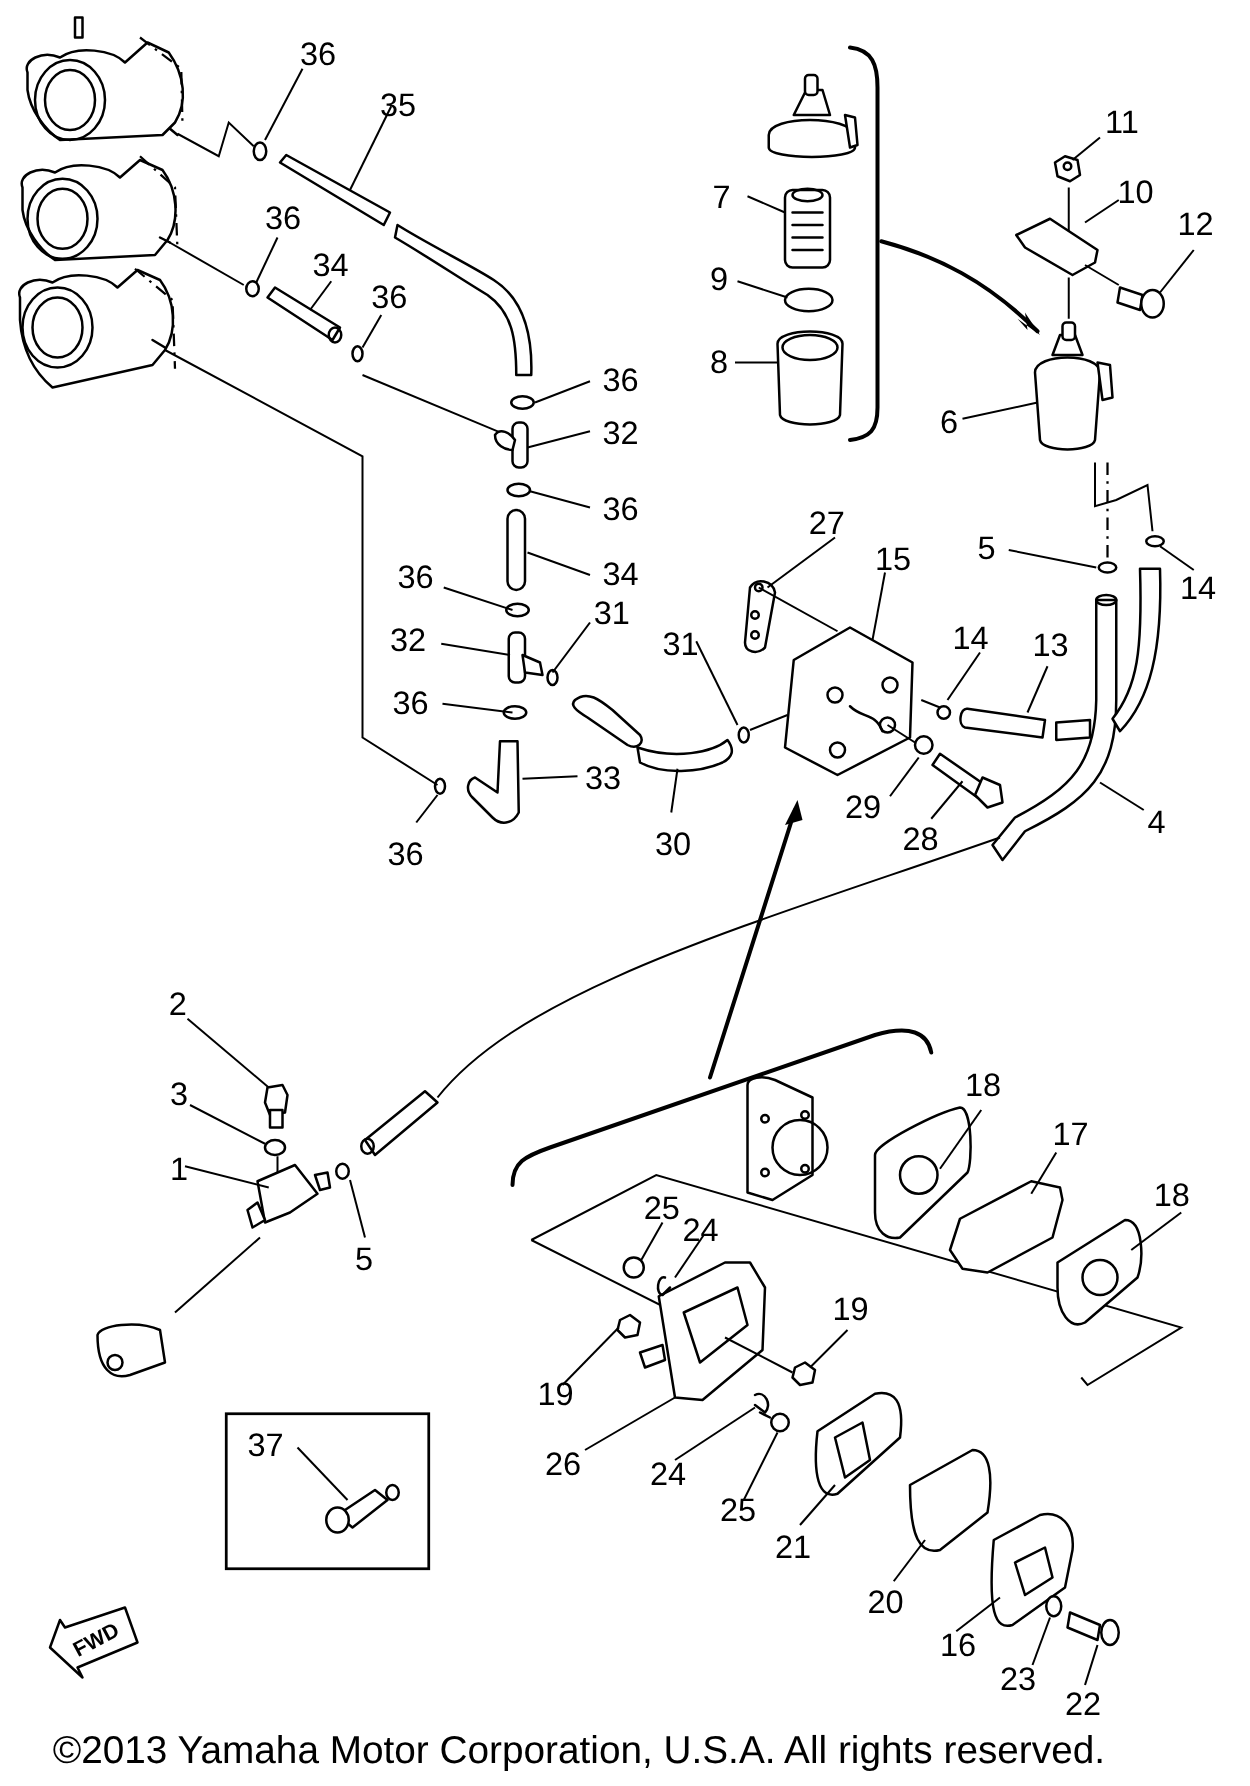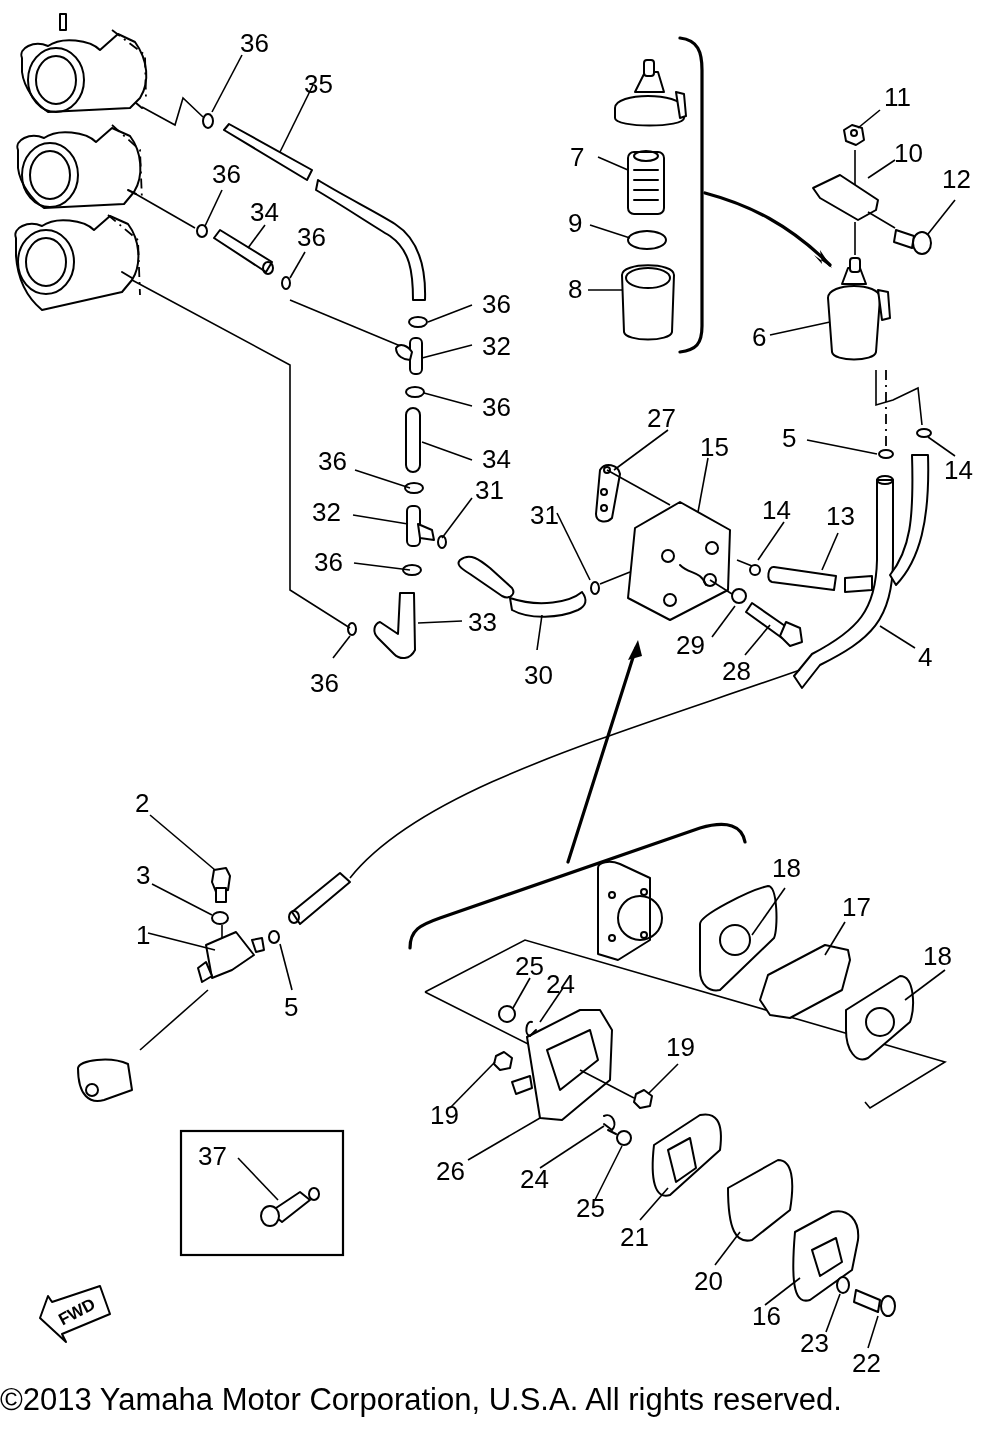--- a/index.html
+++ b/index.html
@@ -4,21 +4,21 @@
 <style>
   html, body { margin:0; padding:0; background:#ffffff; }
   body { width:1000px; height:1429px; position:relative; overflow:hidden; font-family:"Liberation Sans", sans-serif; }
   #diagram { position:absolute; left:0; top:0; width:1000px; height:1429px; }
   .ln { stroke:#000; stroke-width:2; fill:none; stroke-linecap:round; stroke-linejoin:round; }
   .thin { stroke:#000; stroke-width:1.6; fill:none; }
   .thick { stroke:#000; stroke-width:3.2; fill:none; stroke-linecap:round; }
   .dash { stroke:#000; stroke-width:1.8; fill:none; stroke-dasharray:10 5 2 5; }
   .part { fill:#fff; stroke:#000; stroke-width:2; stroke-linejoin:round; }
   .lbl { font-family:"Liberation Sans", sans-serif; font-size:26px; fill:#000; }
-  .copyright { position:absolute; left:0; width:884px; top:1382px; text-align:left; font-family:"Liberation Sans", sans-serif; font-size:31px; color:#000; }
+  .copyright { position:absolute; left:0; width:884px; top:1382px; text-align:right; font-family:"Liberation Sans", sans-serif; font-size:31px; color:#000; }
   .fwd-text { font-family:"Liberation Sans", sans-serif; font-size:17px; font-weight:bold; fill:#000; }
 </style>
 </head>
 <body>
 
 <svg id="diagram" viewBox="0 0 1000 1429" xmlns="http://www.w3.org/2000/svg">
 
   <g>
     <g>
       <path class="part" d="M22,58 C18,48 34,40 48,46 C62,36 90,40 100,50 L118,34 L135,42 C148,60 150,82 140,98 L130,108 L48,112 C36,104 24,88 22,72 Z"></path>

